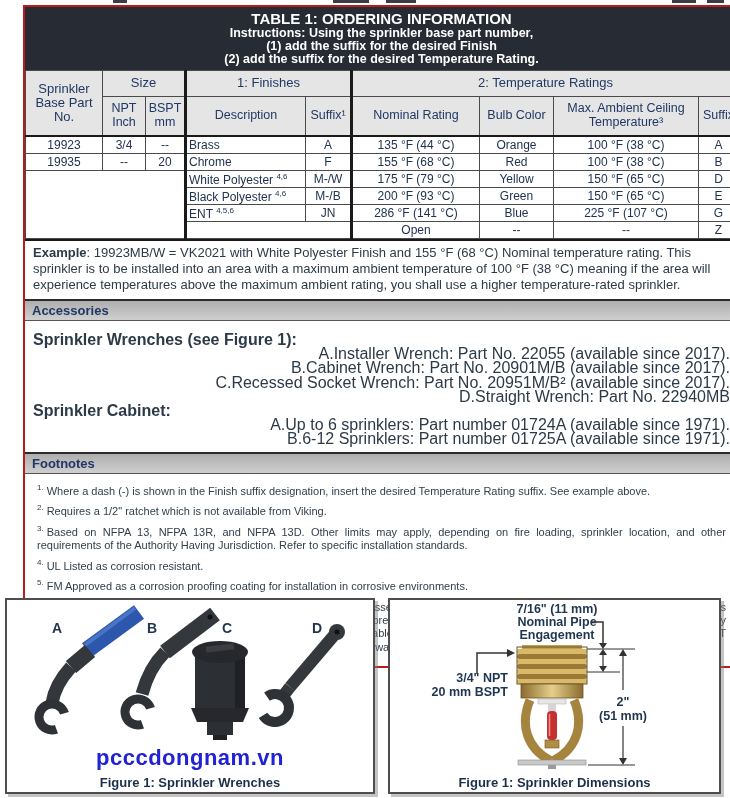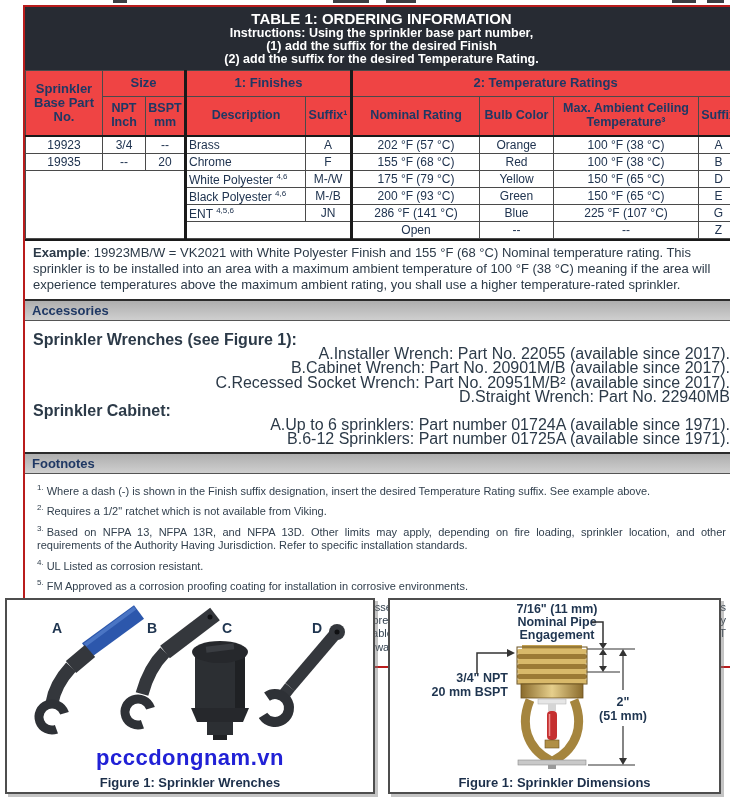--- a/index.html
+++ b/index.html
@@ -10,21 +10,21 @@
   
   .main-block{position:absolute;left:23px;top:5px;width:717px;box-sizing:border-box;
               border:2px solid #b91c1c;background:#fff;}
   .title-band{background:#272b33;color:#fff;text-align:center;padding:3px 0 4px;}
   .title-band .t1{font-size:15px;font-weight:bold;line-height:17px;}
   .title-band .t2{font-size:12.5px;font-weight:bold;line-height:13px;}
 
   table.ordering{border-collapse:collapse;width:100%;table-layout:fixed;
                  text-align:center;color:#203450;}
   table.ordering th,table.ordering td{border:1px solid #4a4a4a;padding:0 2px;overflow:hidden;}
-  table.ordering th{background:#ef4444;color:#1f3864;font-weight:bold;font-size:12.5px;line-height:1.1;}
+  table.ordering th{background:#e5e5e5;color:#1f3864;font-weight:normal;font-size:12.5px;line-height:1.1;}
   tr.grp th{font-size:13px;height:25px;}
   tr.sub th{height:38px;}
   table.ordering td{font-size:12px;height:16px;line-height:1;}
   .bL{border-left:3px solid #1a1a1a !important;}
   tbody tr:first-child td{border-top:2px solid #1a1a1a;}
   td.desc{text-align:left;padding-left:6px;}
   td sup{font-size:8px;}
 
   .example-row{border-top:2px solid #1a1a1a;padding:4px 8px 6px;font-size:13px;
                line-height:16px;color:#2c3a48;}
@@ -104,21 +104,21 @@
           <th>Suffix</th>
         </tr>
       </thead>
       <tbody>
         <tr>
           <td>19923</td>
           <td>3/4</td>
           <td>--</td>
           <td class="bL desc"><span>Brass</span></td>
           <td>A</td>
-          <td class="bL">202 °F (57 °C)</td>
+          <td class="bL">135 °F (44 °C)</td>
           <td>Orange</td>
           <td>100 °F (38 °C)</td>
           <td>A</td>
         </tr>
         <tr>
           <td>19935</td>
           <td>--</td>
           <td>20</td>
           <td class="bL desc"><span>Chrome</span></td>
           <td>F</td>

